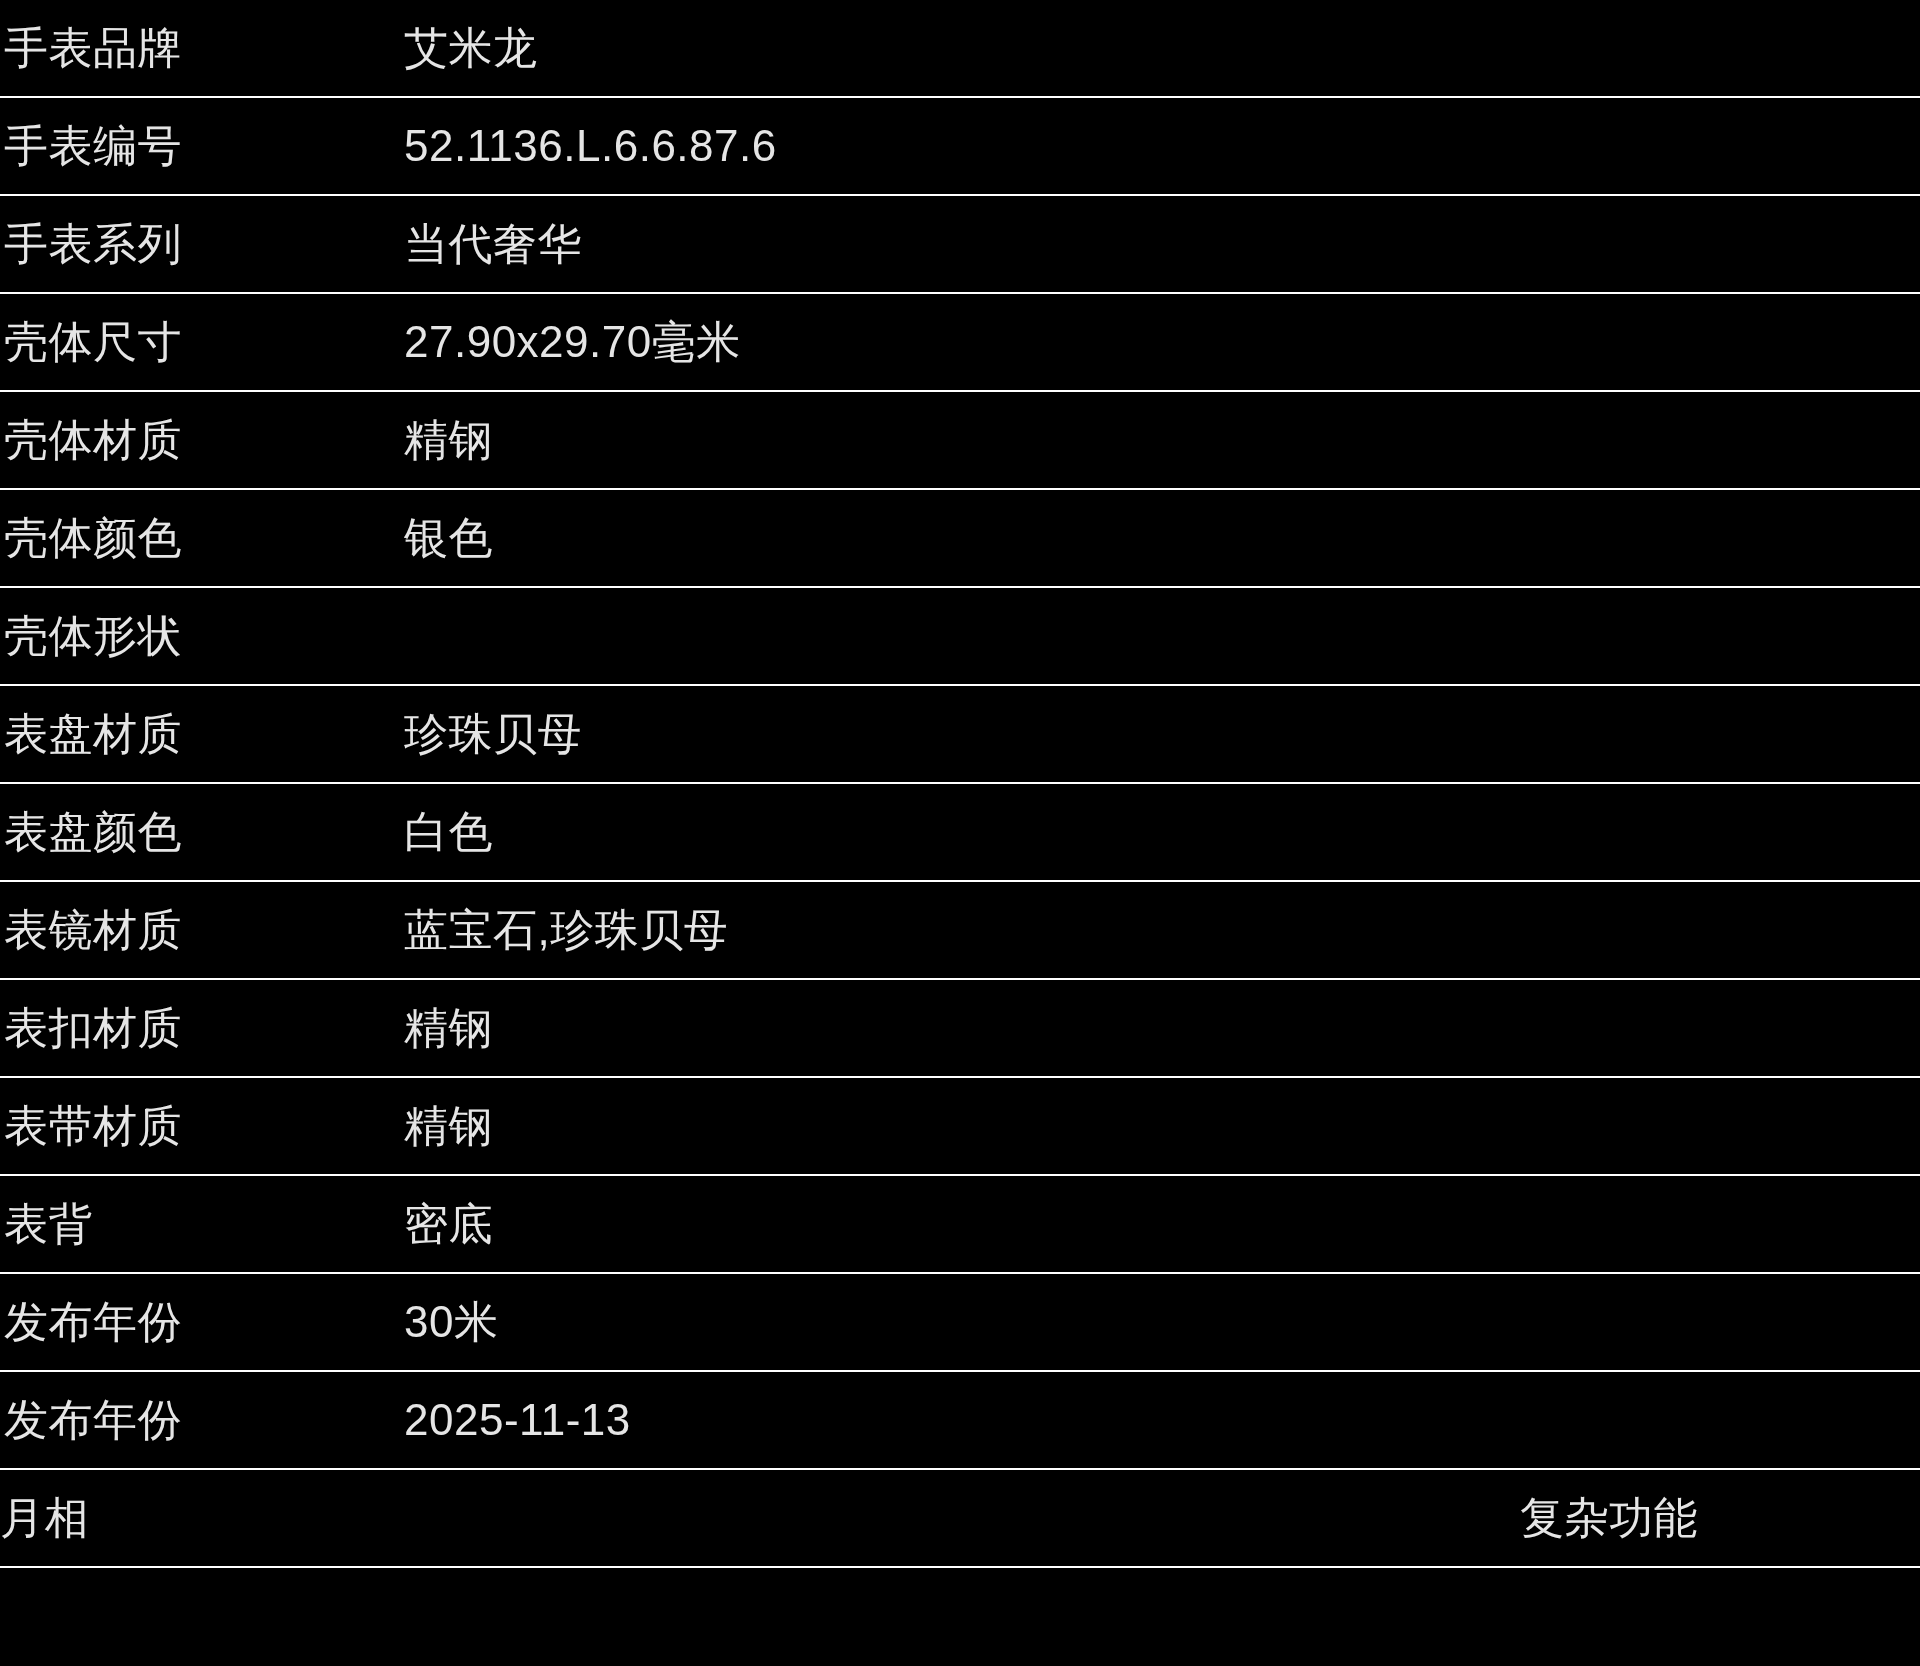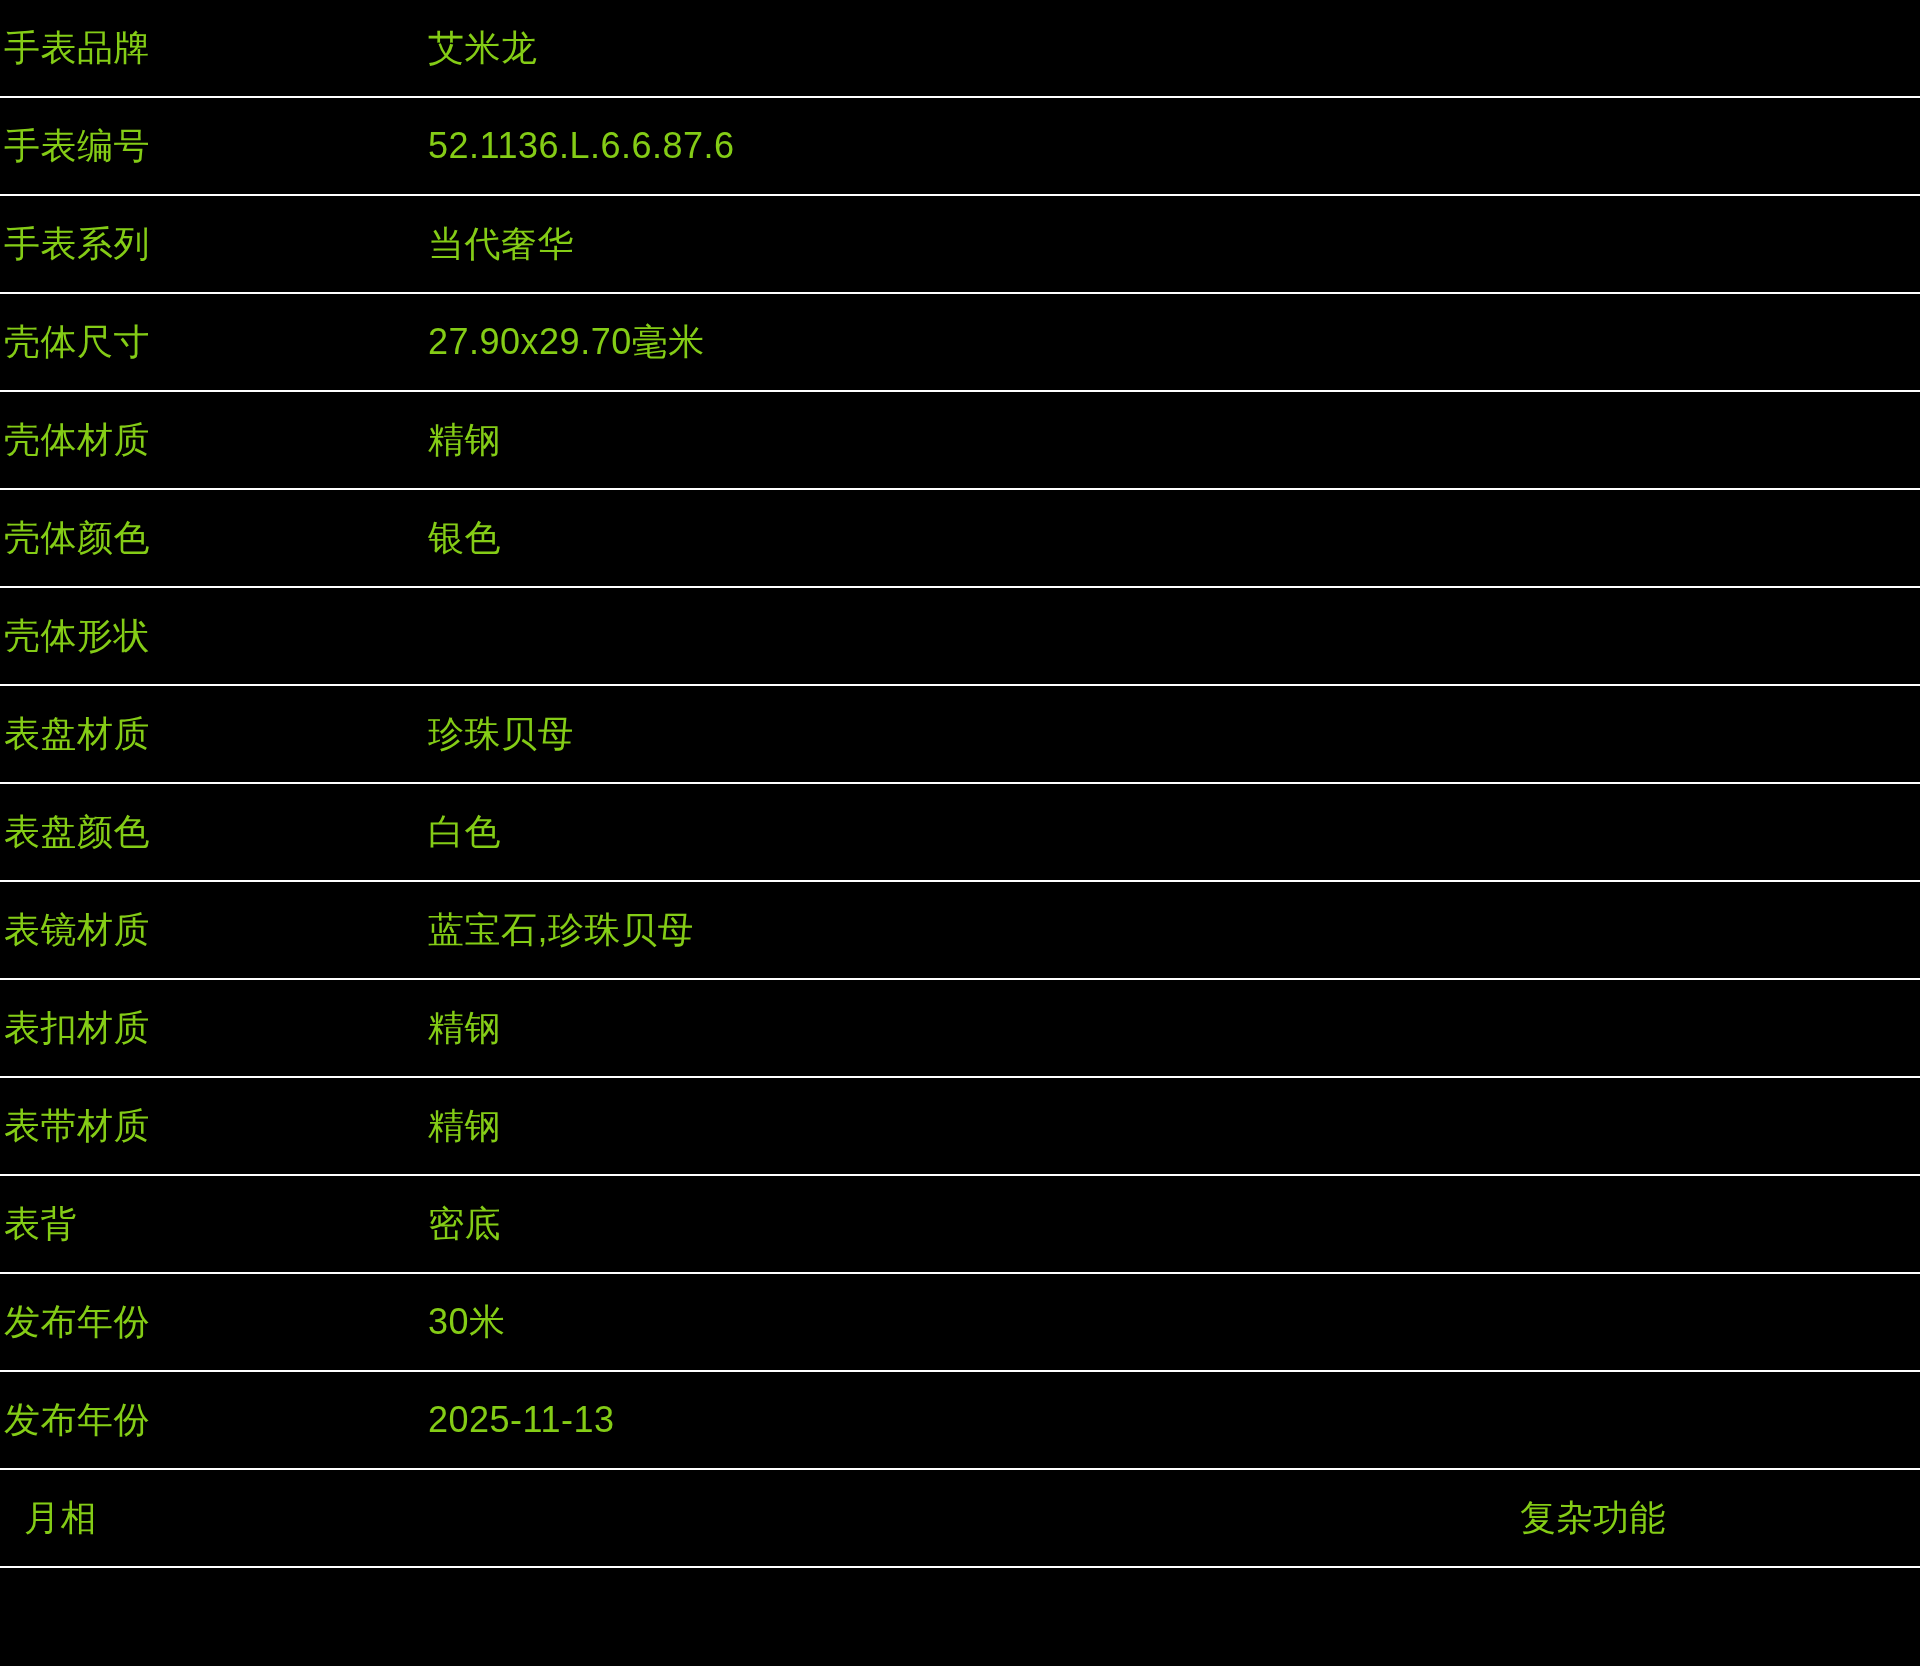--- a/index.html
+++ b/index.html
@@ -18,35 +18,34 @@
   }
   .spec-row {
     display: flex;
     align-items: center;
     height: 98px;
     box-sizing: border-box;
     border-bottom: 2px solid #ffffff;
     width: 100%;
   }
   .spec-cell {
-    color: #84cc16;
-    font-size: 36px;
+    color: #e5e5e5;
+    font-size: 44px;
     font-weight: 400;
     line-height: 1;
     white-space: nowrap;
     letter-spacing: 0.5px;
   }
   .spec-label {
     width: 400px;
     padding-left: 4px;
     flex-shrink: 0;
   }
   .spec-value {
     flex: 1;
-    margin-left: 24px;
   }
 </style>
 </head>
 <body>
 
 <div class="spec-table">
 
   <div class="spec-row">
     <div class="spec-cell spec-label">手表品牌</div>
     <div class="spec-cell spec-value">艾米龙</div>

